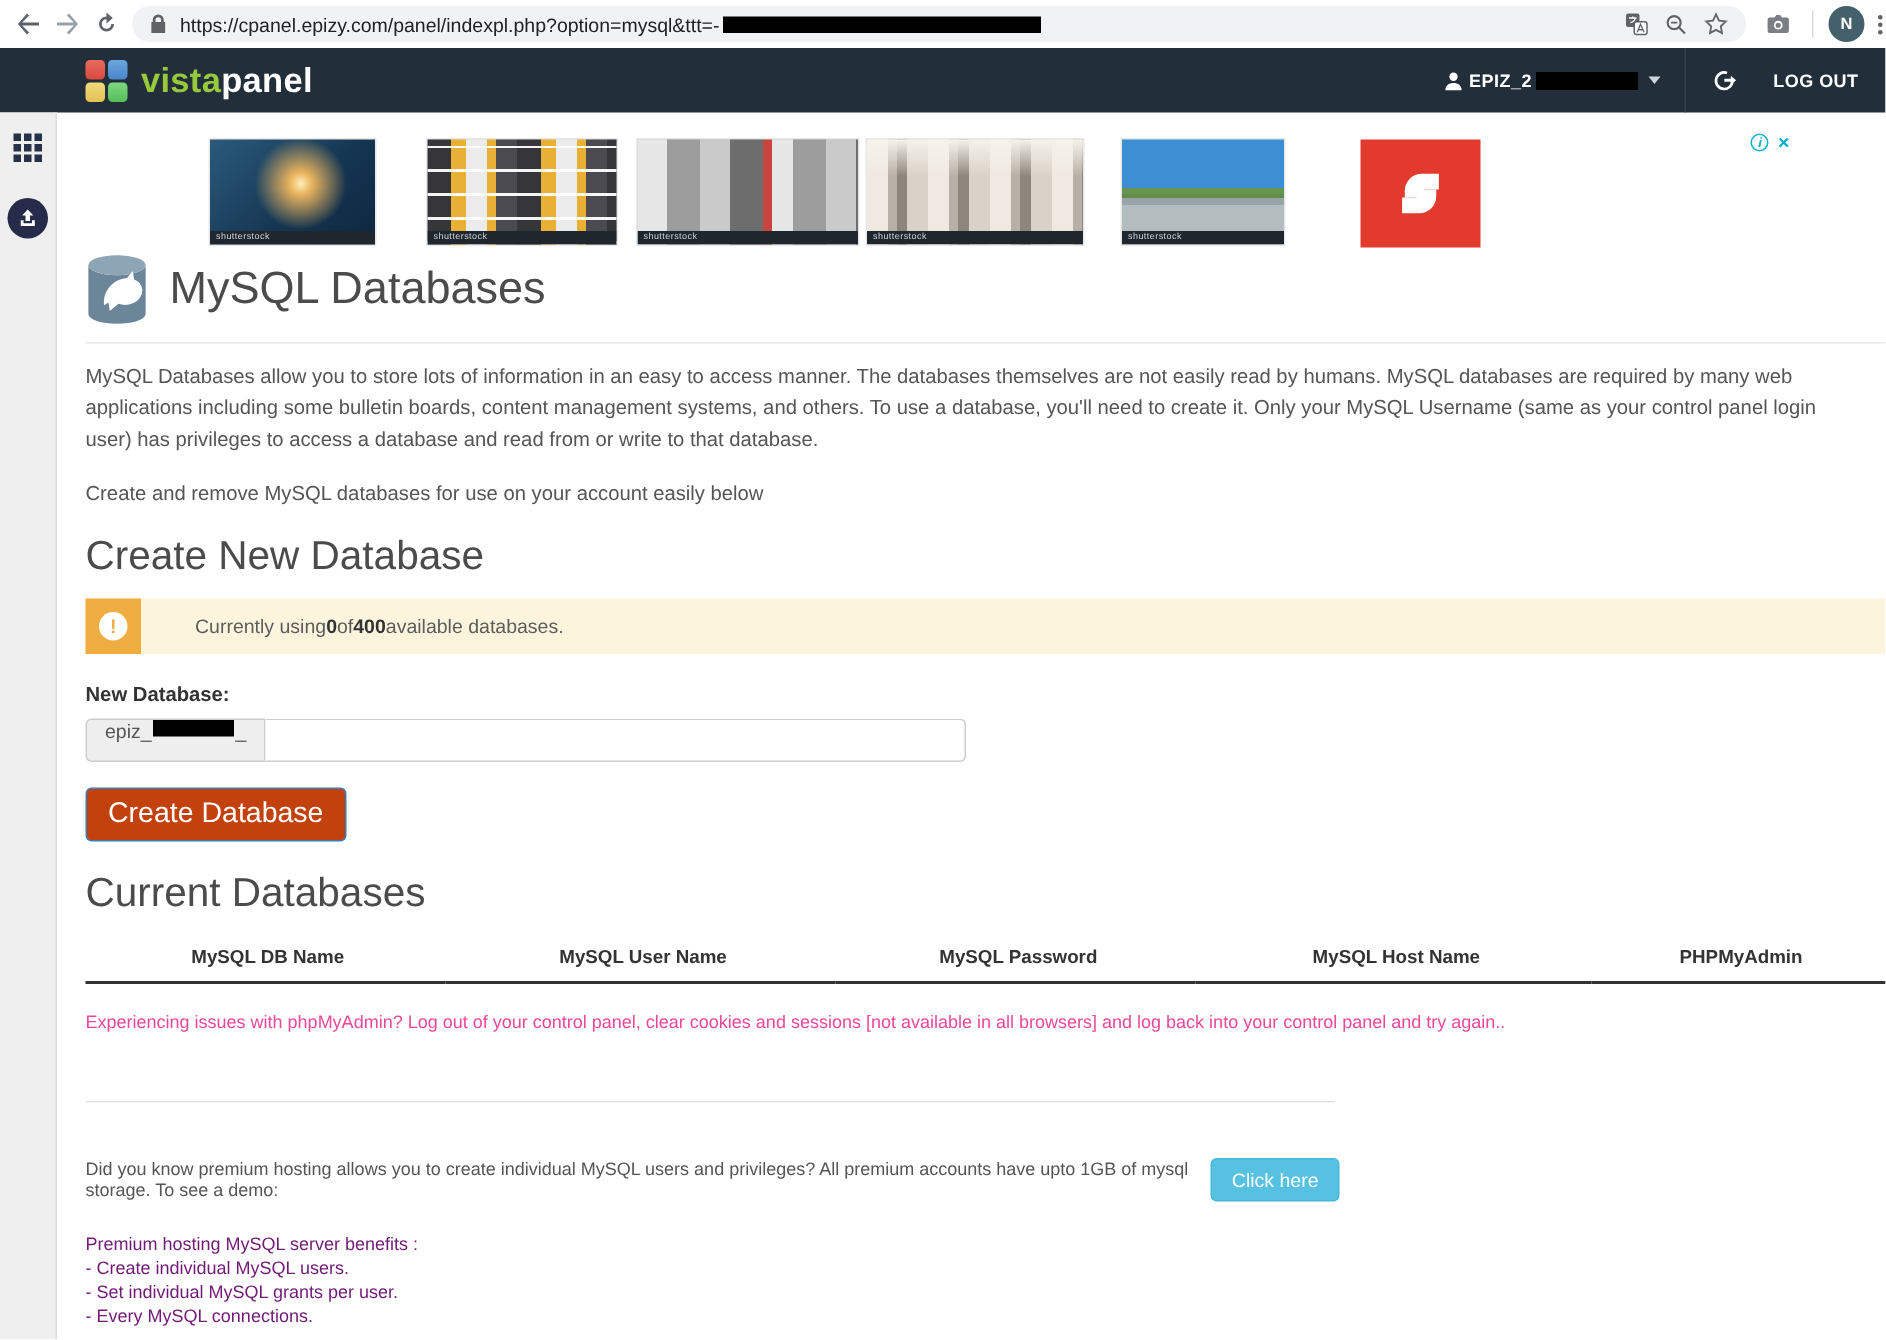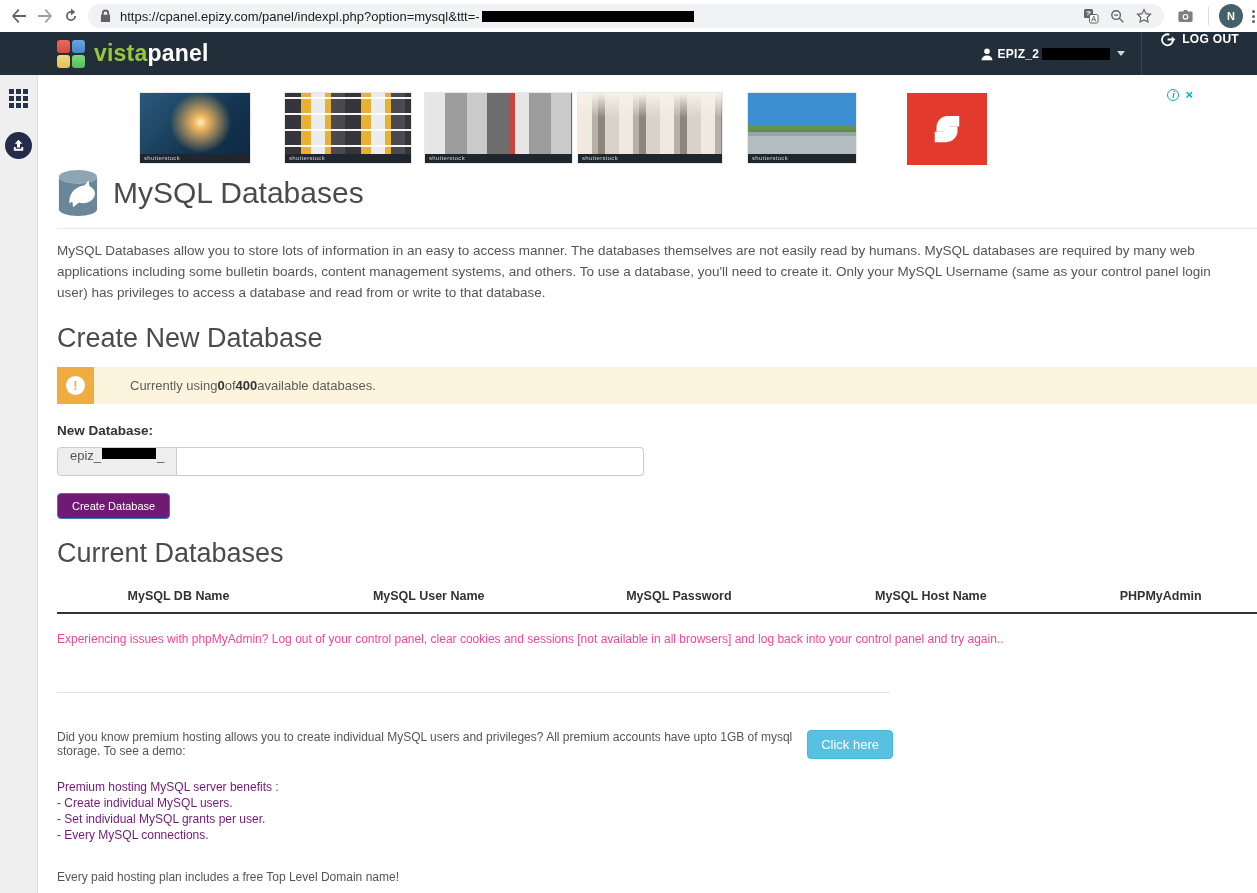--- a/index.html
+++ b/index.html
@@ -31,21 +31,21 @@
   .lg-g { background:linear-gradient(#7fd97f,#54bd57); }
   .brand { margin-left:9px; font-size:23px; font-weight:bold; letter-spacing:.2px; }
   .brand .v { color:#97c93d; }
   .brand .p { color:#ffffff; }
   .vp-right { margin-left:auto; display:flex; align-items:center; height:100%; }
   .user-box { display:flex; align-items:center; gap:3px; padding:0 16px; height:100%; }
   .user-name { color:#fff; font-size:12px; font-weight:bold; letter-spacing:.3px; }
   .redact-user { width:68px; height:12px; }
   .caret { width:0; height:0; border-left:4px solid transparent; border-right:4px solid transparent; border-top:5px solid #cfd6dd; margin-left:4px; }
   .hdr-sep { width:1px; height:100%; background:#39434f; }
-  .logout-box { display:flex; gap:6px; padding:0 18px; height:100%; color:#fff; font-size:12px; font-weight:bold; letter-spacing:.3px; }
+  .logout-box { display:flex; align-items:center; gap:24px; padding:0 18px; height:100%; color:#fff; font-size:12px; font-weight:bold; letter-spacing:.3px; }
 
   
   .layout { display:flex; height:818px; }
   .sidebar { width:38px; background:#efefef; border-right:1px solid #dcdcdc; padding-top:14px; display:flex; flex-direction:column; align-items:center; flex:0 0 auto; }
   .grid-ic { display:grid; grid-template-columns:repeat(3,5px); grid-template-rows:repeat(3,5px); gap:2px; }
   .grid-ic i { background:#273149; display:block; }
   .upload-ic { margin-top:24px; width:27px; height:27px; border-radius:50%; background:#262b49; display:flex; align-items:center; justify-content:center; }
   .main { flex:1; position:relative; }
 
   
@@ -73,21 +73,21 @@
   .alert { display:flex; align-items:stretch; height:37px; background:#fcf4dd; }
   .alert-badge { width:37px; background:#efac40; display:flex; align-items:center; justify-content:center; flex:0 0 auto; }
   .alert-circle { width:19px; height:19px; border-radius:50%; background:#fff; color:#efac40; font-weight:bold; font-size:13px; display:flex; align-items:center; justify-content:center; }
   .alert-text { display:flex; align-items:center; padding-left:36px; font-size:13px; color:#5d5d5d; }
   .alert-text b { color:#333; margin:0; }
   .field-label { margin-top:19px; font-size:13.5px; font-weight:bold; color:#333; }
   .input-group { display:flex; margin-top:9px; width:587px; height:29px; }
   .ig-prefix { background:#eee; border:1px solid #ccc; border-radius:4px 0 0 4px; display:flex; align-items:flex-start; padding:0 12px; font-size:13px; color:#555; flex:0 0 auto; }
   .redact-prefix { width:54px; height:11px; margin:0 1px; }
   .ig-input { flex:1; border:1px solid #ccc; border-left:none; border-radius:0 4px 4px 0; font-size:13px; padding:0 8px; color:#333; outline:none; }
-  .btn-primary { margin-top:17px; background:#701a75; border:1px solid #357ebd; color:#fff; font-size:11px; padding:6px 14px; border-radius:4px; font-family:inherit; }
+  .btn-primary { margin-top:17px; background:#c2410c; border:1px solid #357ebd; color:#fff; font-size:19px; padding:6px 14px; border-radius:4px; font-family:inherit; }
   .db-table { width:1200px; border-collapse:collapse; margin-top:14px; }
   .db-table th { text-align:center; font-size:12.5px; color:#333; padding:6px 0 9px 3px; border-bottom:2px solid #333; }
   .db-table th:nth-child(1){width:20%;} .db-table th:nth-child(2){width:21.7%;}
   .db-table th:nth-child(3){width:20%;} .db-table th:nth-child(4){width:22%;}
   .db-table th:nth-child(5){width:16.3%;}
   .note { margin-top:18px; font-size:12px; color:#ec4899; }
   .soft-rule { width:833px; border-top:1px solid #e2e2e2; margin-top:46px; }
   .promo-row { display:flex; align-items:center; margin-top:37px; width:836px; }
   .promo-text { font-size:12px; color:#555; flex:1; padding-right:4px; }
   .btn-info { background:#57c1e1; border:1px solid #46b8da; color:#fff; font-size:13px; padding:6px 13px; border-radius:4px; font-family:inherit; flex:0 0 auto; }
@@ -250,20 +250,21 @@
         <svg width="42" height="48" viewBox="0 0 44 50">
           <path d="M2 8 v34 a20 7 0 0 0 40 0 V8 a20 7 0 0 1 -40 0 z" fill="#6b8698"></path>
           <ellipse cx="22" cy="8" rx="20" ry="7" fill="#8da5b5"></ellipse>
           <path fill="#fff" d="M13 36 c-1-10 6-18 16-19 l4-5 1 6 c5 2 7 7 5 11 -3 6-10 8-16 6 l-6 5 -1-6 z"></path>
         </svg>
         <h1 class="page-title">MySQL Databases</h1>
       </div>
       <div class="h1-rule"></div>
 
       <p class="intro">MySQL Databases allow you to store lots of information in an easy to access manner. The databases themselves are not easily read by humans. MySQL databases are required by many web applications including some bulletin boards, content management systems, and others. To use a database, you'll need to create it. Only your MySQL Username (same as your control panel login user) has privileges to access a database and read from or write to that database.</p>
+      <p class="intro2">Create and remove MySQL databases for use on your account easily below</p>
 
       
       <h2 class="sect">Create New Database</h2>
 
       <div class="alert">
         <div class="alert-badge">
           <span class="alert-circle">!</span>
         </div>
         <div class="alert-text">
           <span>Currently using </span>

